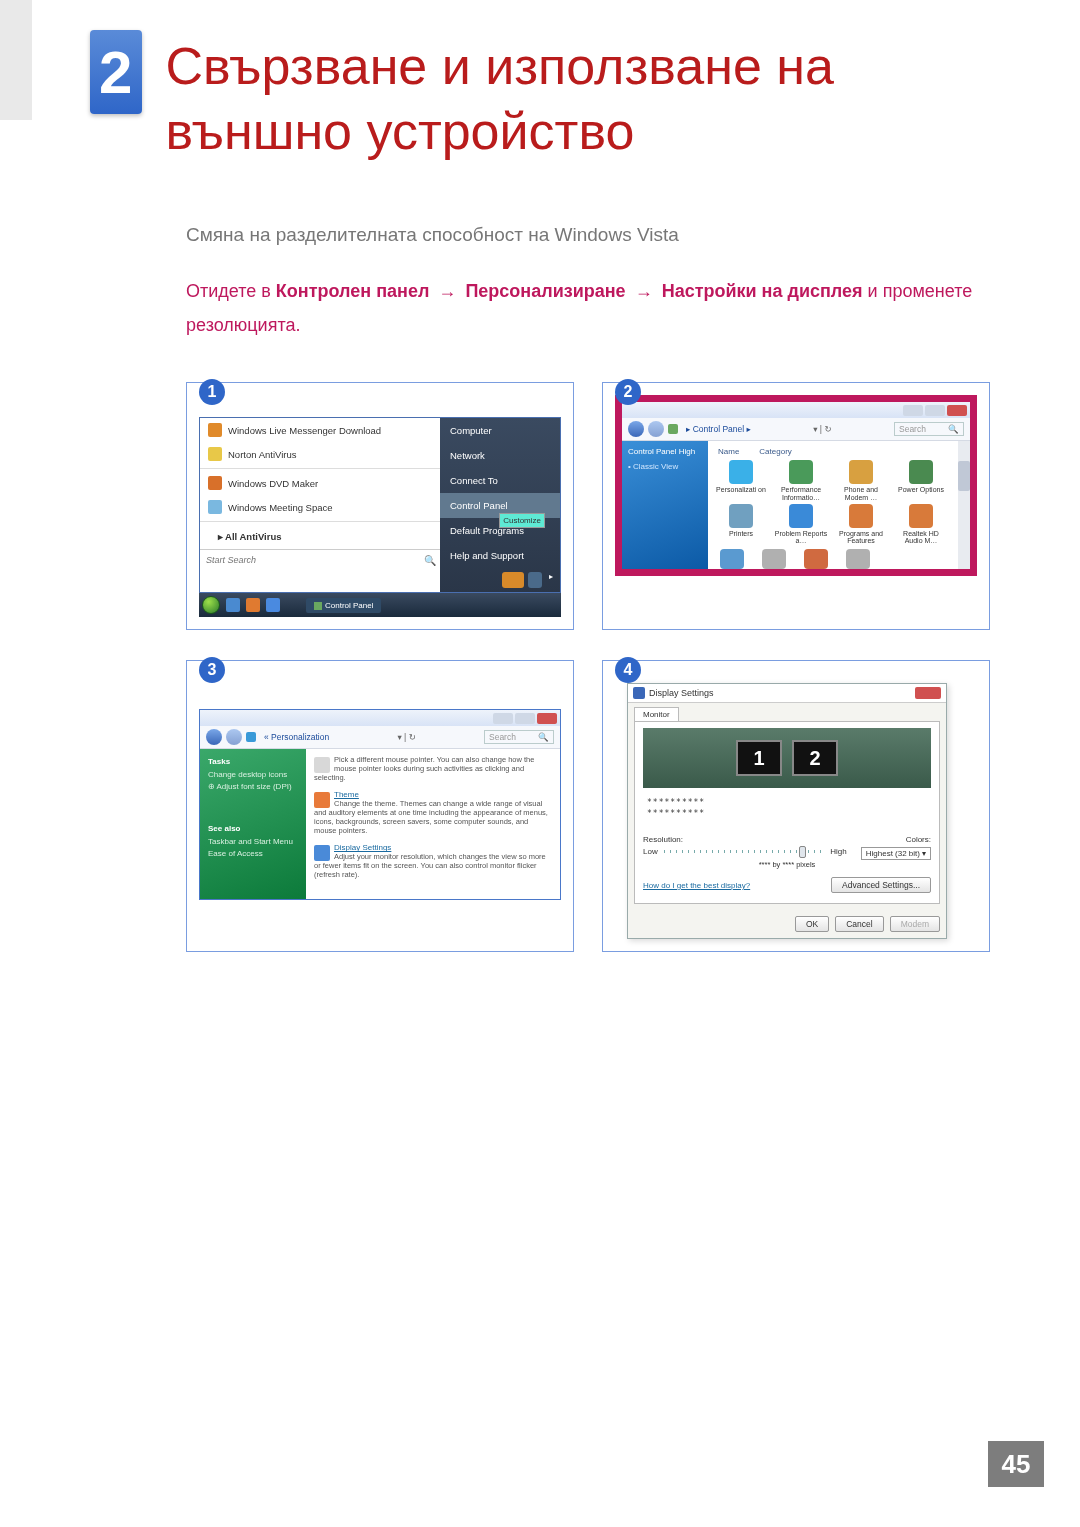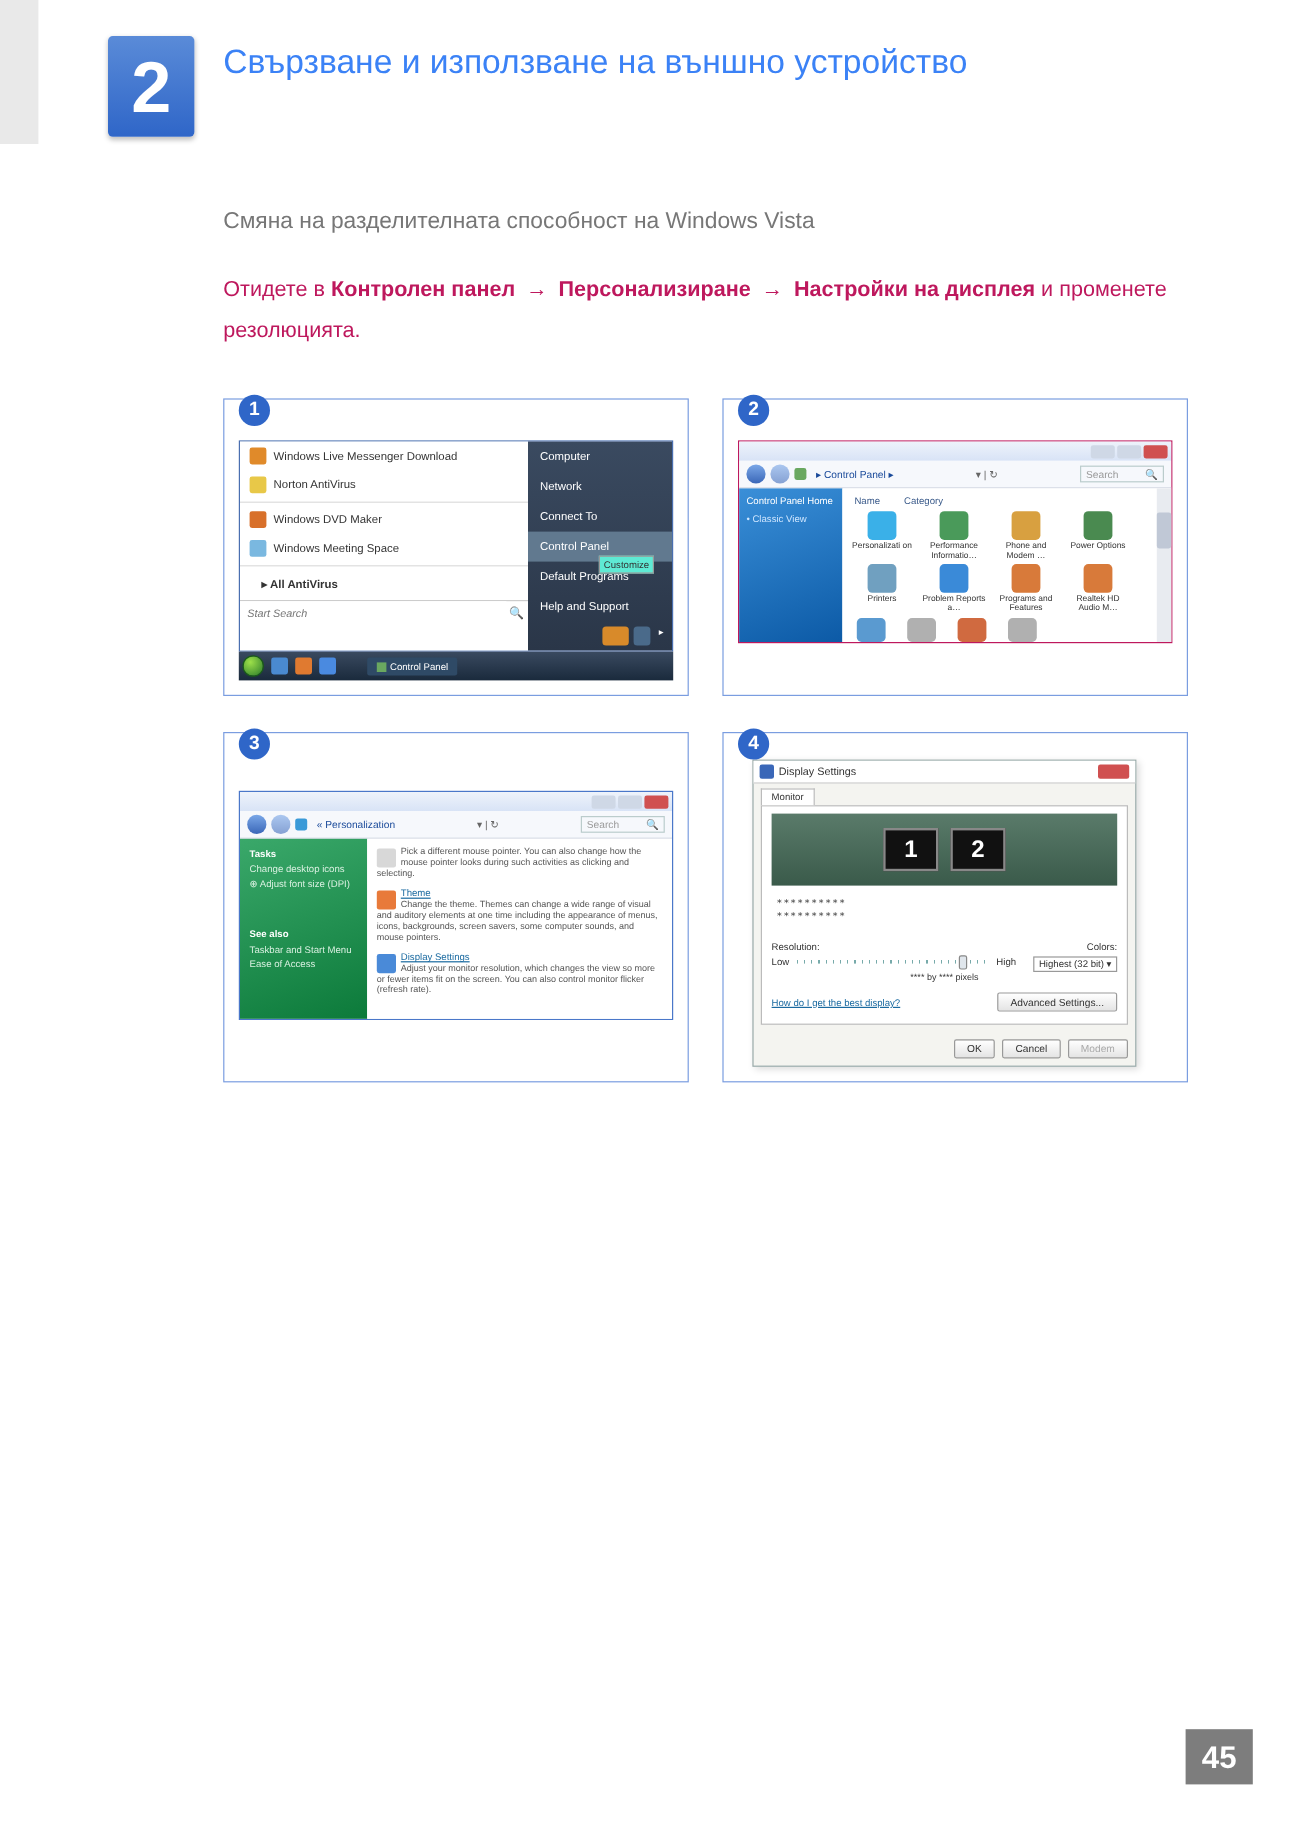--- a/index.html
+++ b/index.html
@@ -1,21 +1,21 @@
 <!DOCTYPE html>
 <html><head>
 <meta charset="utf-8">
 <style>
   * { box-sizing: border-box; margin: 0; padding: 0; }
   body { font-family: Arial, Helvetica, sans-serif; background: #fff; width: 1080px; height: 1527px; position: relative; color: #333; }
   .side-stripe { position: absolute; left: 0; top: 0; width: 32px; height: 120px; background: #e9e9e9; }
   .page { padding: 30px 90px 0 90px; }
   .header { display: flex; align-items: flex-start; gap: 24px; margin-bottom: 60px; }
   .chapter-badge { width: 72px; height: 84px; background: linear-gradient(#5a8bd8,#2f66c8); border-radius: 4px; color:#fff; display:flex; align-items:center; justify-content:center; font-size:60px; font-weight:bold; box-shadow: 0 2px 4px rgba(0,0,0,.25); }
-  .header-title { color:#3b82f6; font-size:28px; font-weight:400; line-height:1.25; padding-top:4px; }
+  .header-title { color:#b91c1c; font-size:52px; font-weight:400; line-height:1.25; padding-top:4px; }
   .content { padding-left: 96px; }
   .subheading { color:#777; font-size:19px; margin-bottom:28px; }
   .body-text { font-size:18px; line-height:1.9; color:#be185d; margin-bottom:40px; }
   .body-text b { font-weight:bold; }
   .arrow { margin:0 4px; }
   .steps-grid { display:grid; grid-template-columns: 1fr 1fr; gap:30px 28px; }
   .step-frame { border:1px solid #7a9de0; padding:12px; position:relative; min-height:218px; }
   .step-num { position:absolute; left:12px; top:-4px; width:26px; height:26px; border-radius:50%; background:#2f66c8; color:#fff; display:flex; align-items:center; justify-content:center; font-size:16px; font-weight:bold; }
   .start-menu { margin-top:22px; display:flex; border:1px solid #4a6fb0; font-size:9.5px; background:#fff; }
   .sm-left { flex:1; background:#fff; }
@@ -27,21 +27,21 @@
   .sm-search input { border:none; padding:5px 6px; font-size:9px; flex:1; font-style:italic; color:#777; outline:none; }
   .sm-search-mag { width:18px; font-size:10px; text-align:center; color:#3a67b8; }
   .sm-right { width:120px; background:linear-gradient(#3a4a60,#2a3648); color:#fff; display:flex; flex-direction:column; }
   .sm-r-item { padding:7px 10px; font-size:9.5px; }
   .sm-r-hl { background:#61798f; }
   .sm-tip { position:absolute; right:28px; top:130px; background:#5eead4; border:1px solid #999; padding:2px 3px; font-size:8px; }
   .taskbar { height:24px; background:linear-gradient(#3a4a60,#1a2a3c); display:flex; align-items:center; gap:6px; padding:0 3px; }
   .orb { width:18px; height:18px; border-radius:50%; background:radial-gradient(circle at 35% 30%,#9de04a,#2a7a2a); border:1px solid #1a5a1a; }
   .tb-ico { width:14px; height:14px; border-radius:2px; }
   .tb-task { background:#2f4a66; color:#fff; font-size:8px; padding:3px 8px; border-radius:2px; }
-  .cp-window { margin-top:22px; border:1px solid #be185d; background:#fff; font-size:8.5px; }
+  .cp-window { border:7px solid #be185d; background:#fff; font-size:8.5px; }
   .cp-titlebar { height:16px; background:linear-gradient(#eef3fb,#d8e3f6); display:flex; justify-content:flex-end; align-items:center; gap:2px; padding:0 3px; }
   .win-btn { width:20px; height:11px; border-radius:2px; display:inline-block; }
   .wb-min{background:#cfd8e6;} .wb-max{background:#cfd8e6;} .wb-close{background:#d05050;}
   .cp-addr { display:flex; align-items:center; gap:4px; padding:3px 6px; border-bottom:1px solid #d5dae4; background:#f6f8fc; }
   .nav-btn { width:16px; height:16px; border-radius:50%; background:linear-gradient(#7aa7e8,#3a67b8); display:inline-block; }
   .addr-crumb { color:#1a4a9a; padding-left:4px; }
   .addr-search { margin-left:auto; border:1px solid #bcc; padding:1px 4px; color:#999; width:70px; display:flex; align-items:center; justify-content:space-between; }
   .cp-body { display:flex; height:128px; }
   .cp-side { width:86px; background:linear-gradient(160deg,#3a8fd8,#0c5aa6); color:#fff; padding:6px; }
   .cp-side-h { font-size:8px; margin-bottom:6px; }
@@ -179,21 +179,21 @@
             <span style="width:10px;height:10px;background:#6aa860;border-radius:2px"></span>
             <span class="addr-crumb">▸ Control Panel ▸</span>
             <span style="margin-left:auto;color:#666">▾ | ↻</span>
             <span class="addr-search">
                 <span>Search</span>
                 <span>🔍</span>
               </span>
           </div>
           <div class="cp-body">
             <div class="cp-side">
-              <div class="cp-side-h">Control Panel Home</div>
+              <div class="cp-side-h">Control Panel High</div>
               <div class="cp-side-link">• <span>Classic View</span></div>
             </div>
             <div class="cp-main">
               <div class="cp-cols">
                 <span>Name</span>
                 <span>Category</span>
               </div>
               <div class="cp-icons" id="cp-icons">
                   <div class="cp-ico"><div class="blob" style="background:#3ab0e8"></div>Personalizati on</div>
                   <div class="cp-ico"><div class="blob" style="background:#4a9a5a"></div>Performance Informatio…</div>

